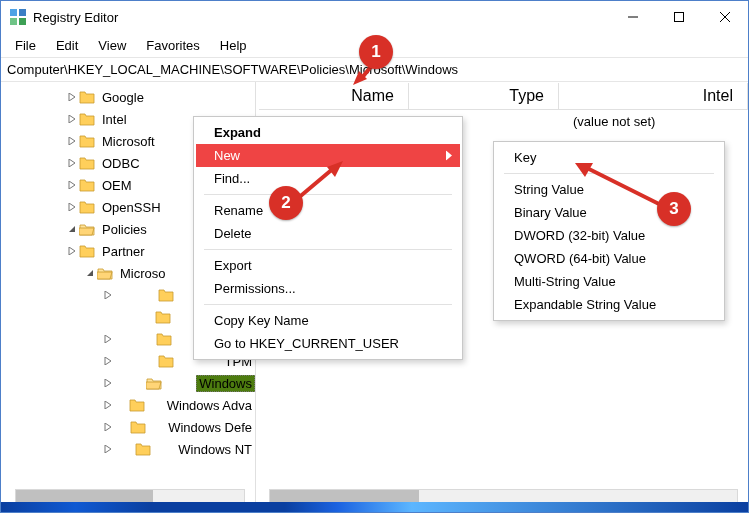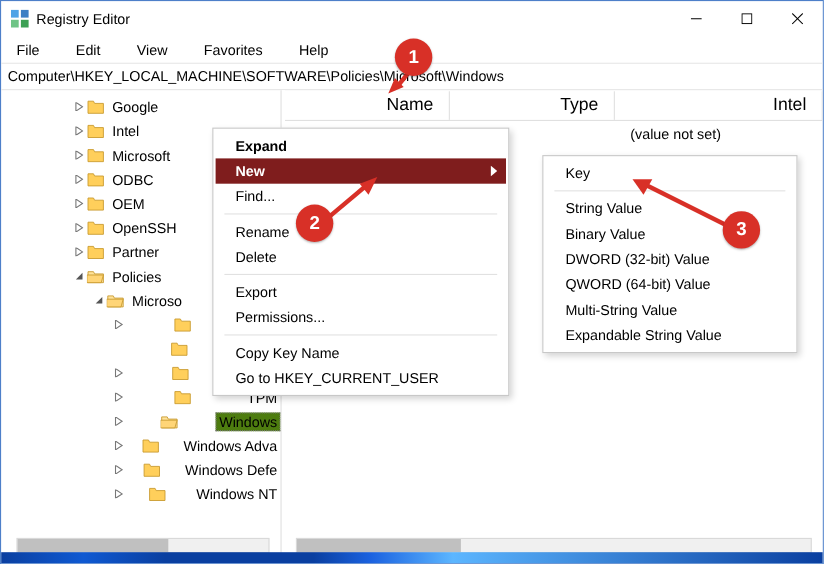--- a/index.html
+++ b/index.html
@@ -5,21 +5,21 @@
   * { box-sizing: border-box; }
   html, body { margin: 0; padding: 0; font-family: "Segoe UI", Tahoma, sans-serif; font-size: 13px; color: #000; background: #fff; }
   .window { width: 749px; height: 513px; position: relative; border: 1px solid #4d7fc9; overflow: hidden; background: #fff; }
   .titlebar { height: 32px; display: flex; align-items: center; padding: 0 0 0 8px; }
   .titlebar .app-icon { width: 18px; height: 18px; display: inline-flex; margin-right: 6px; }
   .titlebar .app-icon svg { width: 18px; height: 18px; }
   .titlebar .title { font-size: 13px; }
   .winctrls { margin-left: auto; display: flex; }
   .winctrls .btn { width: 46px; height: 32px; display: flex; align-items: center; justify-content: center; }
   .winctrls .btn svg { width: 10px; height: 10px; stroke: #000; stroke-width: 1; fill: none; }
-  .menubar { height: 24px; display: flex; align-items: center; padding: 0 4px; gap: 13px; font-size: 13px; border-top: 0; }
+  .menubar { height: 24px; display: flex; align-items: center; padding: 0 4px; gap: 0; font-size: 13px; border-top: 0; }
   .menubar .mitem { padding: 2px 10px; cursor: default; }
   .addressbar { border-top: 1px solid #e6e6e6; border-bottom: 1px solid #e6e6e6; padding: 4px 6px; font-size: 13px; }
   .content { display: flex; height: calc(100% - 32px - 24px - 28px); position: relative; }
   .tree-pane { width: 254px; overflow: hidden; position: relative; padding-top: 4px; font-size: 13px; }
   .tree-pane ul { list-style: none; margin: 0; padding: 0; }
   .tree-pane li { white-space: nowrap; }
   .tree-row { display: flex; align-items: center; height: 22px; padding-left: 0; }
   .twisty { width: 14px; display: inline-flex; justify-content: center; cursor: pointer; }
   .twisty svg { width: 8px; height: 8px; }
   .twisty.blank { visibility: hidden; }
@@ -40,21 +40,21 @@
   .list-header .col { padding: 4px 14px; border-right: 1px solid #e0e0e0; }
   .list-body { position: relative; }
   .list-row { display: flex; height: 22px; align-items: center; font-size: 13px; }
   .list-row .cell { padding: 0 14px; }
   .list-scroll { position: absolute; bottom: 6px; left: 10px; right: 10px; height: 14px; background: #f0f0f0; border: 1px solid #d9d9d9; }
   .list-scroll .thumb { position: absolute; left: 0; top: 0; bottom: 0; width: 32%; background: #c0c0c0; }
 
   
   .ctxmenu { position: absolute; background: #fff; border: 1px solid #c8c8c8; box-shadow: 2px 3px 6px rgba(0,0,0,0.18); padding: 4px 2px; font-size: 13px; z-index: 50; min-width: 270px; }
   .ctxmenu .cmitem { padding: 4px 26px 4px 18px; position: relative; cursor: default; }
-  .ctxmenu .cmitem.hover { background: #7f1d1d; color: #fff; font-weight: bold; }
+  .ctxmenu .cmitem.hover { background: #ef4444; color: #fff; }
   .ctxmenu .cmitem .arrow { position: absolute; right: 8px; top: 50%; transform: translateY(-50%); }
   .ctxmenu .cmitem .arrow svg { width: 6px; height: 10px; }
   .ctxmenu .cmitem.hover .arrow svg path { fill: #fff; }
   .ctxmenu .cmdivider { height: 1px; margin: 4px 8px; background: #e1e1e1; }
   .ctxmenu.sub { min-width: 232px; }
   .ctxmenu .cmitembold { font-weight: 600; }
 
   
   .callout { position: absolute; width: 34px; height: 34px; border-radius: 50%; background: #d83027; color: #fff; display: flex; align-items: center; justify-content: center; font-weight: 700; font-size: 17px; z-index: 100; box-shadow: 0 1px 2px rgba(0,0,0,0.3); }
   .c-arrow { position: absolute; z-index: 90; pointer-events: none; }
@@ -202,45 +202,45 @@
                   <path class="body" d="M1 2 h5 l1 2 h8 v9 h-14 z" fill="#ffcf5b" stroke="#c89a2d" stroke-width="0.8"></path>
                 </svg>
               </span>
               <span class="label">OpenSSH</span>
             </div>
           </li>
           <li>
             <div class="tree-row ind-1">
               <span class="twisty">
                 <svg viewBox="0 0 8 8">
-                  <path d="M1 0 L7 4 L1 8 Z" fill="none" stroke="#777" stroke-width="1"></path>
-                </svg>
-              </span>
-              <span class="folder closed">
-                <svg viewBox="0 0 16 14">
-                  <path class="body" d="M1 2 h5 l1 2 h8 v9 h-14 z" fill="#ffcf5b" stroke="#c89a2d" stroke-width="0.8"></path>
-                </svg>
-              </span>
-              <span class="label">Partner</span>
-            </div>
-          </li>
-          <li>
-            <div class="tree-row ind-1">
-              <span class="twisty">
-                <svg viewBox="0 0 8 8">
                   <path d="M7 1 L7 7 L1 7 Z" fill="#555"></path>
                 </svg>
               </span>
               <span class="folder open">
                 <svg viewBox="0 0 16 14">
                   <path class="body" d="M1 3 h5 l1 2 h8 v8 h-14 z" fill="#ffe39b" stroke="#c89a2d" stroke-width="0.8"></path>
                   <path d="M0 6 h15 l-2 7 h-13 z" fill="#ffd577" stroke="#c89a2d" stroke-width="0.8"></path>
                 </svg>
               </span>
               <span class="label">Policies</span>
+            </div>
+          </li>
+          <li>
+            <div class="tree-row ind-1">
+              <span class="twisty">
+                <svg viewBox="0 0 8 8">
+                  <path d="M1 0 L7 4 L1 8 Z" fill="none" stroke="#777" stroke-width="1"></path>
+                </svg>
+              </span>
+              <span class="folder closed">
+                <svg viewBox="0 0 16 14">
+                  <path class="body" d="M1 2 h5 l1 2 h8 v9 h-14 z" fill="#ffcf5b" stroke="#c89a2d" stroke-width="0.8"></path>
+                </svg>
+              </span>
+              <span class="label">Partner</span>
             </div>
           </li>
           <li>
             <div class="tree-row ind-2">
               <span class="twisty">
                 <svg viewBox="0 0 8 8">
                   <path d="M7 1 L7 7 L1 7 Z" fill="#555"></path>
                 </svg>
               </span>
               <span class="folder open">

